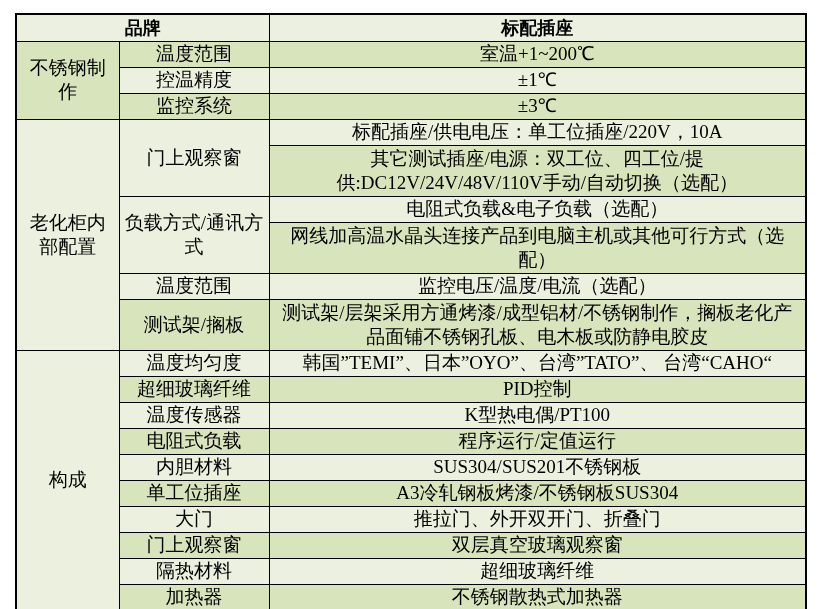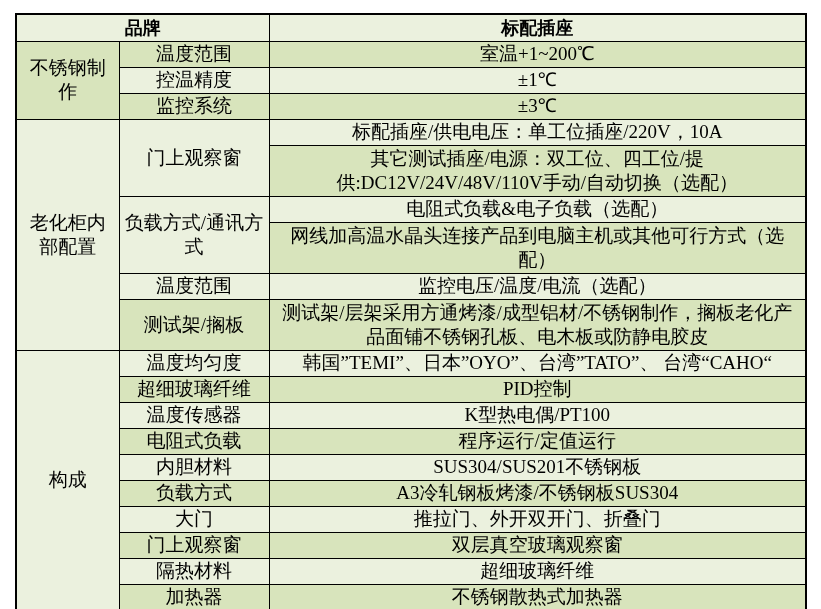--- a/index.html
+++ b/index.html
@@ -86,21 +86,21 @@
     </tr>
     <tr class="rs">
       <td class="dk">电阻式负载</td>
       <td class="dk">程序运行/定值运行</td>
     </tr>
     <tr class="rs">
       <td class="lt">内胆材料</td>
       <td class="lt">SUS304/SUS201不锈钢板</td>
     </tr>
     <tr class="rs">
-      <td class="dk">负载方式</td>
+      <td class="dk">单工位插座</td>
       <td class="dk">A3冷轧钢板烤漆/不锈钢板SUS304</td>
     </tr>
     <tr class="rs">
       <td class="lt">大门</td>
       <td class="lt">推拉门、外开双开门、折叠门</td>
     </tr>
     <tr class="rs">
       <td class="dk">门上观察窗</td>
       <td class="dk">双层真空玻璃观察窗</td>
     </tr>

